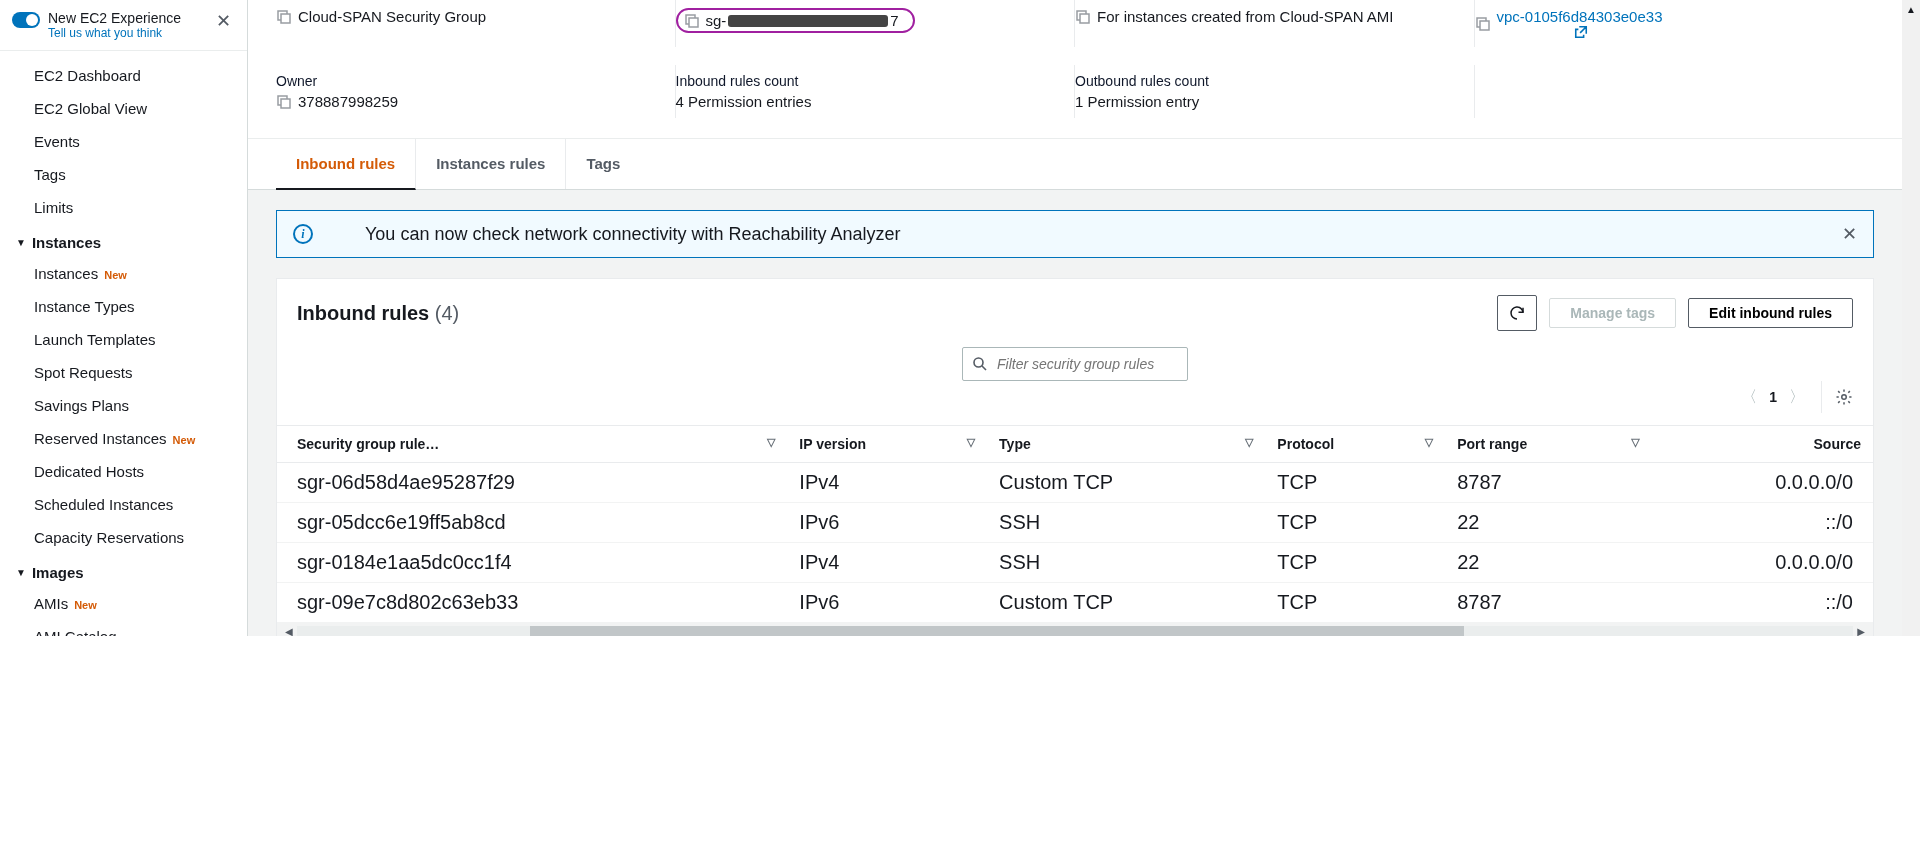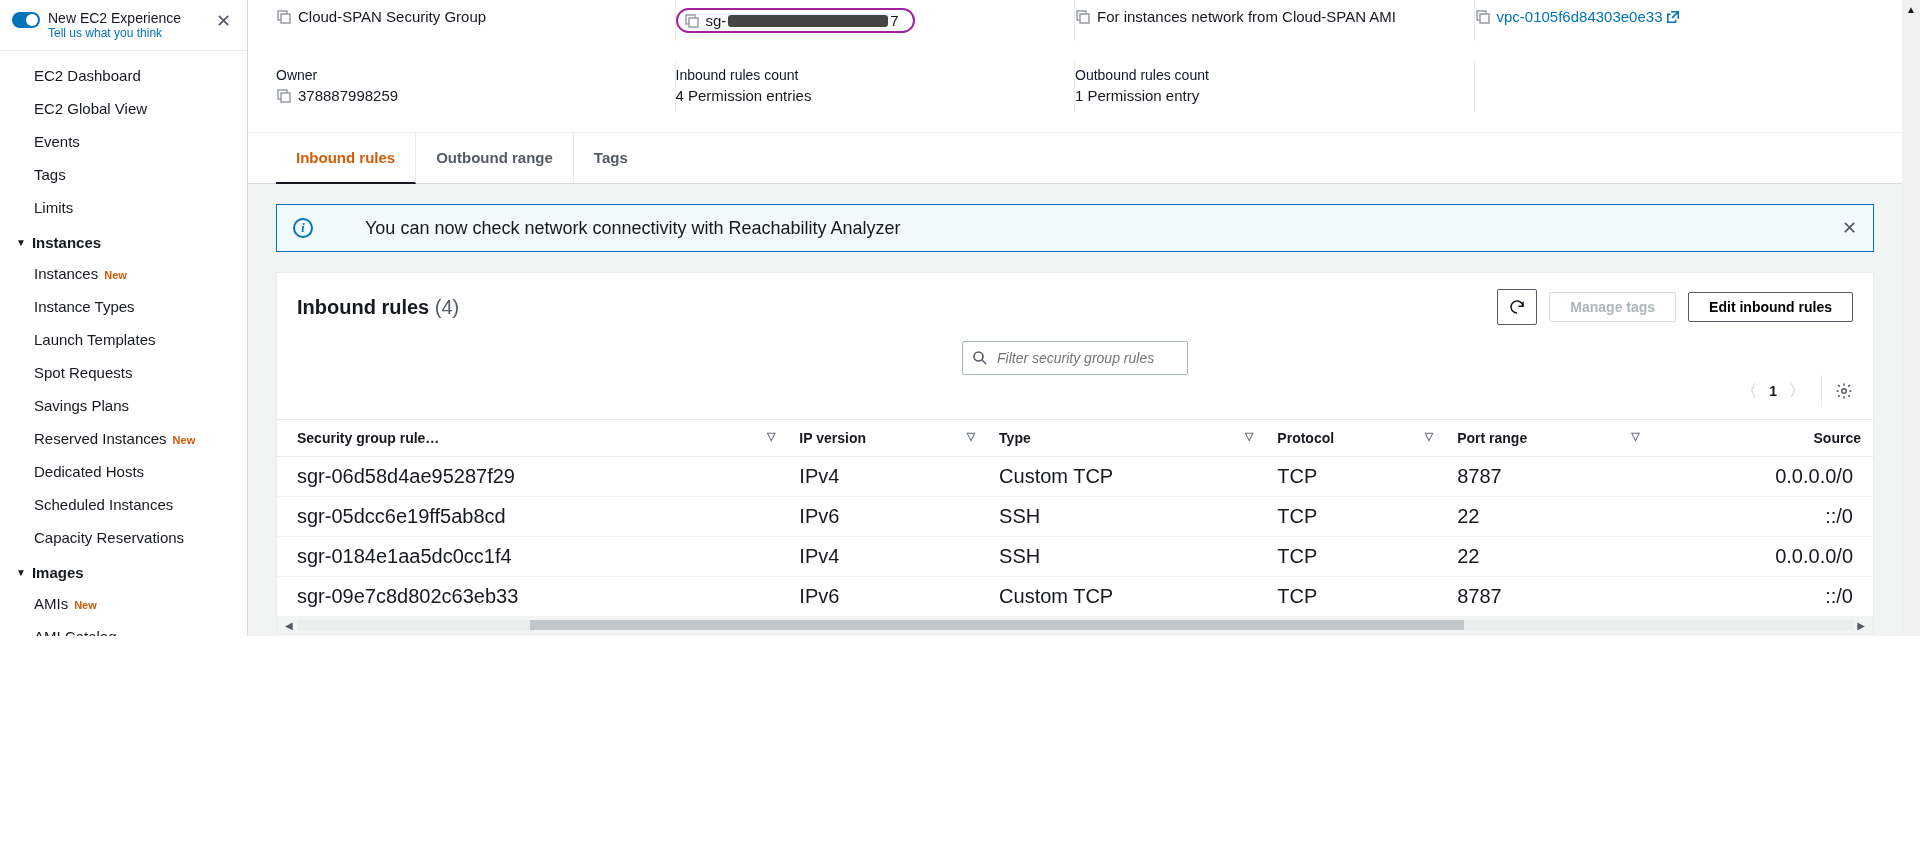--- a/index.html
+++ b/index.html
@@ -24,21 +24,21 @@
 
 .detail-panel { background: #fff; margin: 0; padding: 0 28px 20px 28px; border-bottom: 1px solid #eaeded; }
 .detail-grid { display: grid; grid-template-columns: 1fr 1fr 1fr 1fr; gap: 0; }
 .detail-cell { padding: 8px 16px 8px 0; border-right: 1px solid #e9ebed; }
 .detail-cell:last-child { border-right: none; }
 .detail-label { color: #0f172a; font-size: 14px; margin-bottom: 4px; }
 .detail-val { display: flex; align-items: center; font-size: 15px; }
 .copy-icon { width: 16px; height: 16px; margin-right: 6px; opacity: 0.6; flex-shrink: 0; }
 .sg-highlight { border: 2px solid #a020a0; border-radius: 18px; padding: 2px 14px 2px 6px; display: inline-flex; align-items: center; }
 .redacted { display: inline-block; width: 160px; height: 12px; background: #444; border-radius: 3px; margin: 0 2px; }
-.vpc-link { color: #0073bb; cursor: pointer; display: inline-flex; align-items: center; }
+.vpc-link { color: #0073bb; cursor: pointer; display: inline-flex; align-items: center; flex-direction: column; }
 .ext-icon { width: 14px; height: 14px; margin-left: 4px; }
 
 .tabs { display: flex; border-bottom: 1px solid #d5dbdb; padding: 0 28px; background: #fff; margin-top: 0; }
 .tab { padding: 16px 20px; font-size: 15px; color: #545b64; cursor: pointer; border-right: 1px solid #e9ebed; font-weight: 700; }
 .tab.active { color: #d45b07; border-bottom: 2px solid #16191f; margin-bottom: -1px; }
 
 .tab-content { padding: 20px 28px; }
 .info-banner { display: flex; align-items: center; background: #f1faff; border: 1px solid #0073bb; padding: 12px 16px; margin-bottom: 20px; }
 .info-icon-wrap { width: 20px; height: 20px; border: 2px solid #0073bb; border-radius: 50%; display: flex; align-items: center; justify-content: center; color: #0073bb; font-weight: bold; font-size: 12px; margin-right: 12px; flex-shrink: 0; font-style: italic; font-family: serif; }
 .info-text { flex: 1; font-size: 18px; margin-left: 40px; }
@@ -147,21 +147,21 @@
                   <span>7</span>
               </span>
             </div>
           </div>
           <div class="detail-cell">
             <div class="detail-val">
               <svg class="copy-icon" viewBox="0 0 16 16">
                   <rect x="2" y="2" width="9" height="9" fill="none" stroke="#545b64" stroke-width="1.5"></rect>
                   <rect x="5" y="5" width="9" height="9" fill="#fff" stroke="#545b64" stroke-width="1.5"></rect>
                 </svg>
-              <span>For instances network from Cloud-SPAN AMI</span>
+              <span>For instances created from Cloud-SPAN AMI</span>
             </div>
           </div>
           <div class="detail-cell">
             <div class="detail-val">
               <svg class="copy-icon" viewBox="0 0 16 16">
                   <rect x="2" y="2" width="9" height="9" fill="none" stroke="#545b64" stroke-width="1.5"></rect>
                   <rect x="5" y="5" width="9" height="9" fill="#fff" stroke="#545b64" stroke-width="1.5"></rect>
                 </svg>
               <span class="vpc-link">
                 <span>vpc-0105f6d84303e0e33</span>
@@ -190,21 +190,21 @@
           <div class="detail-cell">
             <div class="detail-label">Outbound rules count</div>
             <div class="detail-val">1 Permission entry</div>
           </div>
           <div class="detail-cell" style="border-right:none;"></div>
         </div>
       </div>
 
       <div class="tabs">
         <div class="tab active">Inbound rules</div>
-        <div class="tab">Outbound range</div>
+        <div class="tab">Instances rules</div>
         <div class="tab" style="border-right:none;">Tags</div>
       </div>
 
       <div class="tab-content">
         <div class="info-banner">
           <div class="info-icon-wrap">i</div>
           <div class="info-text">You can now check network connectivity with Reachability Analyzer</div>
           <div class="banner-close">✕</div>
         </div>
 

